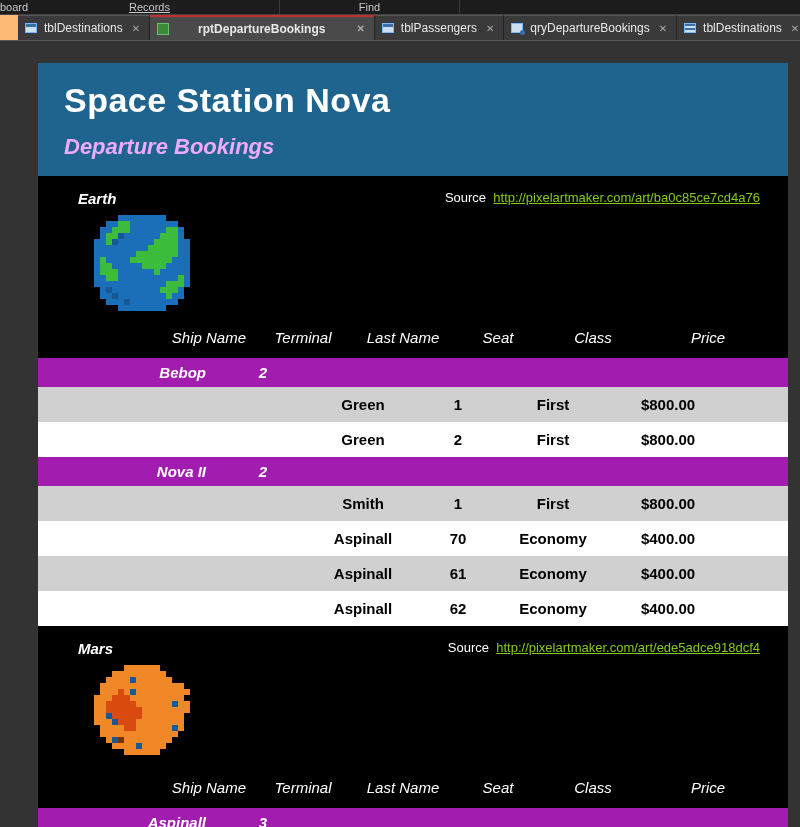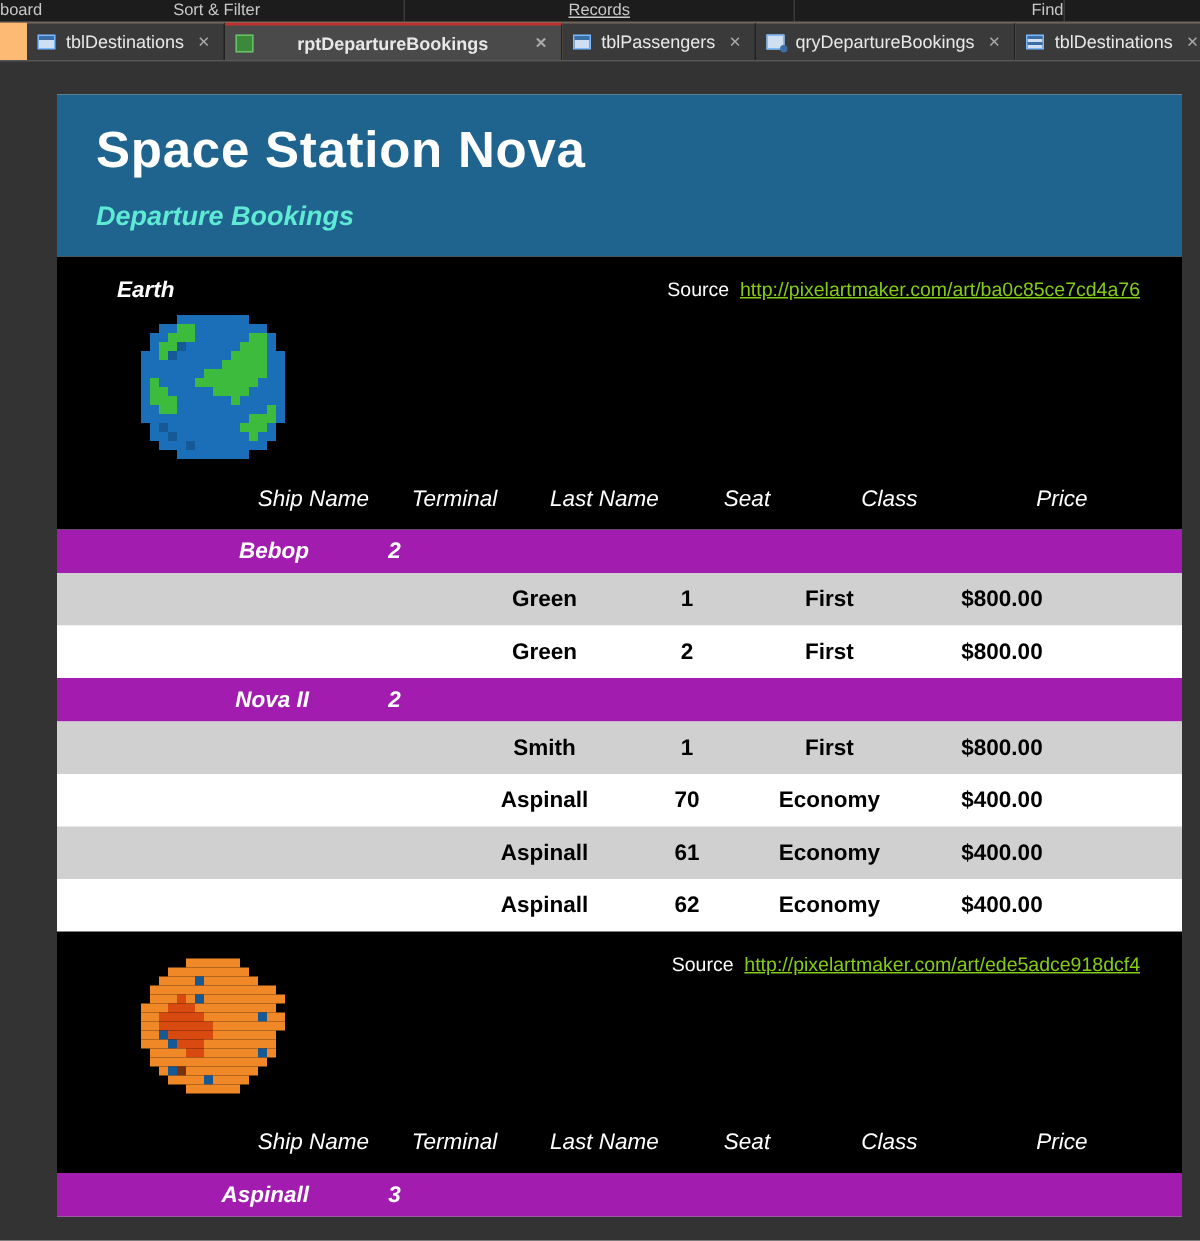--- a/index.html
+++ b/index.html
@@ -23,21 +23,21 @@
   }
   .ribbon-groups .grp {
     text-align: center;
     padding-top: 0;
     line-height: 14px;
     border-right: 1px solid #3a3a3a;
   }
   .ribbon-groups .g1 { width: 20px; border-right: none;}
   .ribbon-groups .g2 { width: 250px; }
   .ribbon-groups .g3 { width: 260px; text-decoration: underline; }
-  .ribbon-groups .g4 { width: 180px; text-align: right; }
+  .ribbon-groups .g4 { width: 180px; }
   
   .tabbar {
     display: flex;
     align-items: stretch;
     background: #fdba74;
     height: 25px;
     font-size: 12px;
     overflow: hidden;
     padding-left: 18px;
   }
@@ -83,24 +83,24 @@
   }
   .rpt-title {
     font-family: "Trebuchet MS","Segoe UI",sans-serif;
     font-size: 34px;
     font-weight: 700;
     color:#fff;
     letter-spacing: 0.5px;
   }
   .rpt-sub {
     font-family: "Trebuchet MS","Segoe UI",sans-serif;
-    font-size: 18px;
+    font-size: 22px;
     font-weight: 700;
     font-style: italic;
-    color:#5eead4;
+    color:#f0abfc;
     margin-top: 14px;
   }
   .dest-band {
     background:#000;
     padding: 14px 20px 6px 40px;
     position:relative;
   }
   .dest-name {
     color:#fff;
     font-weight:700;
@@ -154,21 +154,20 @@
   .pix span{width:6px;height:6px;}
   .t{background:transparent;} .b{background:#1b6fb8;} .bd{background:#155a97;}
   .g{background:#3dbb3d;}
   .o{background:#f08828;} .or{background:#d84a10;} .odk{background:#7a3008;}
 </style>
 </head>
 <body>
 
 <div class="ribbon-groups">
   <div class="grp g1">board</div>
-  <div class="grp g2">Sort &amp; Filter</div>
   <div class="grp g3">Records</div>
   <div class="grp g4">Find</div>
 </div>
 
 <div class="tabbar" id="tabbar">
     <div class="tab">
       <span class="ticon">
         <span class="icon-tbl"></span>
       </span>
       <span>tblDestinations</span>
@@ -546,20 +545,21 @@
       <div class="data-row alt1">
         <div class="c-ship"></div>
         <div class="c-term"></div>
         <div class="c-last">Aspinall</div>
         <div class="c-seat">62</div>
         <div class="c-class">Economy</div>
         <div class="c-price">$400.00</div>
       </div>
       <div class="dest-band">
         <div class="source-line"><span>Source</span>&nbsp;&nbsp;<a href="#">http://pixelartmaker.com/art/ede5adce918dcf4</a></div>
+        <div class="dest-name">Mars</div>
         <div class="planet-wrap">
           <div class="pix">
             <span class="t"></span>
             <span class="t"></span>
             <span class="t"></span>
             <span class="t"></span>
             <span class="t"></span>
             <span class="o"></span>
             <span class="o"></span>
             <span class="o"></span>

